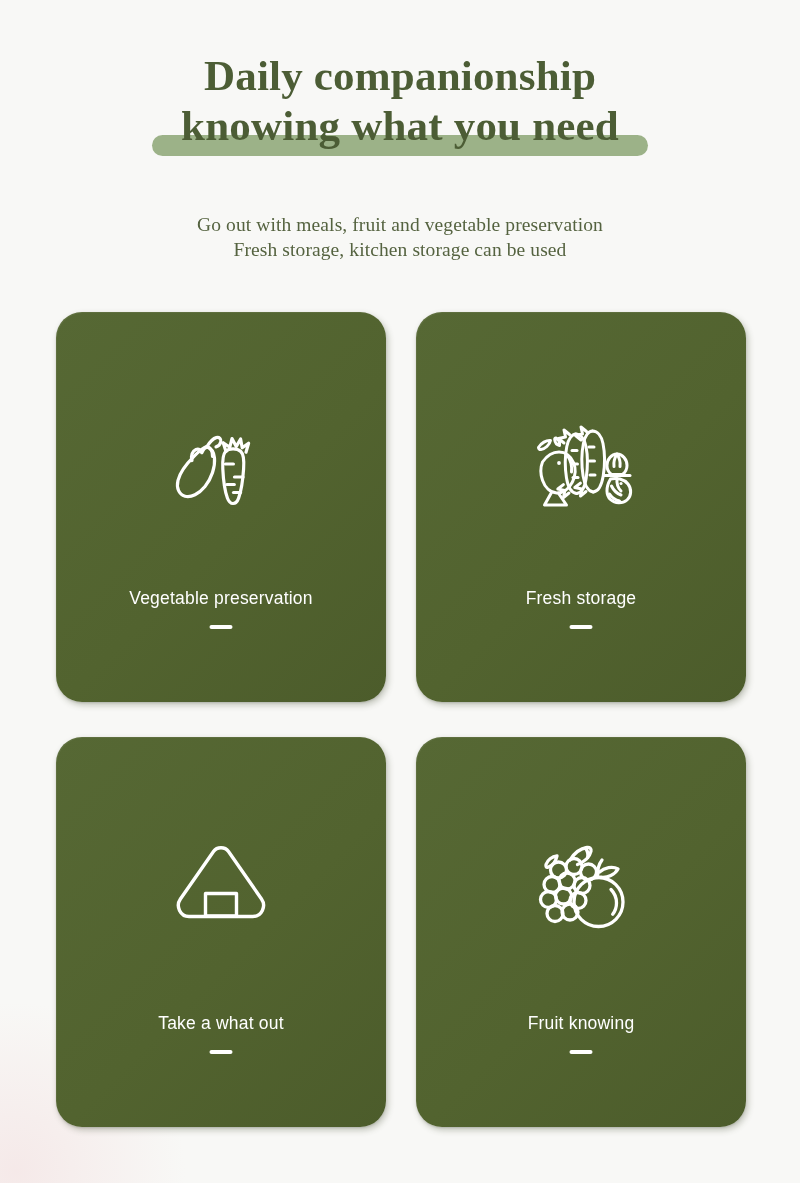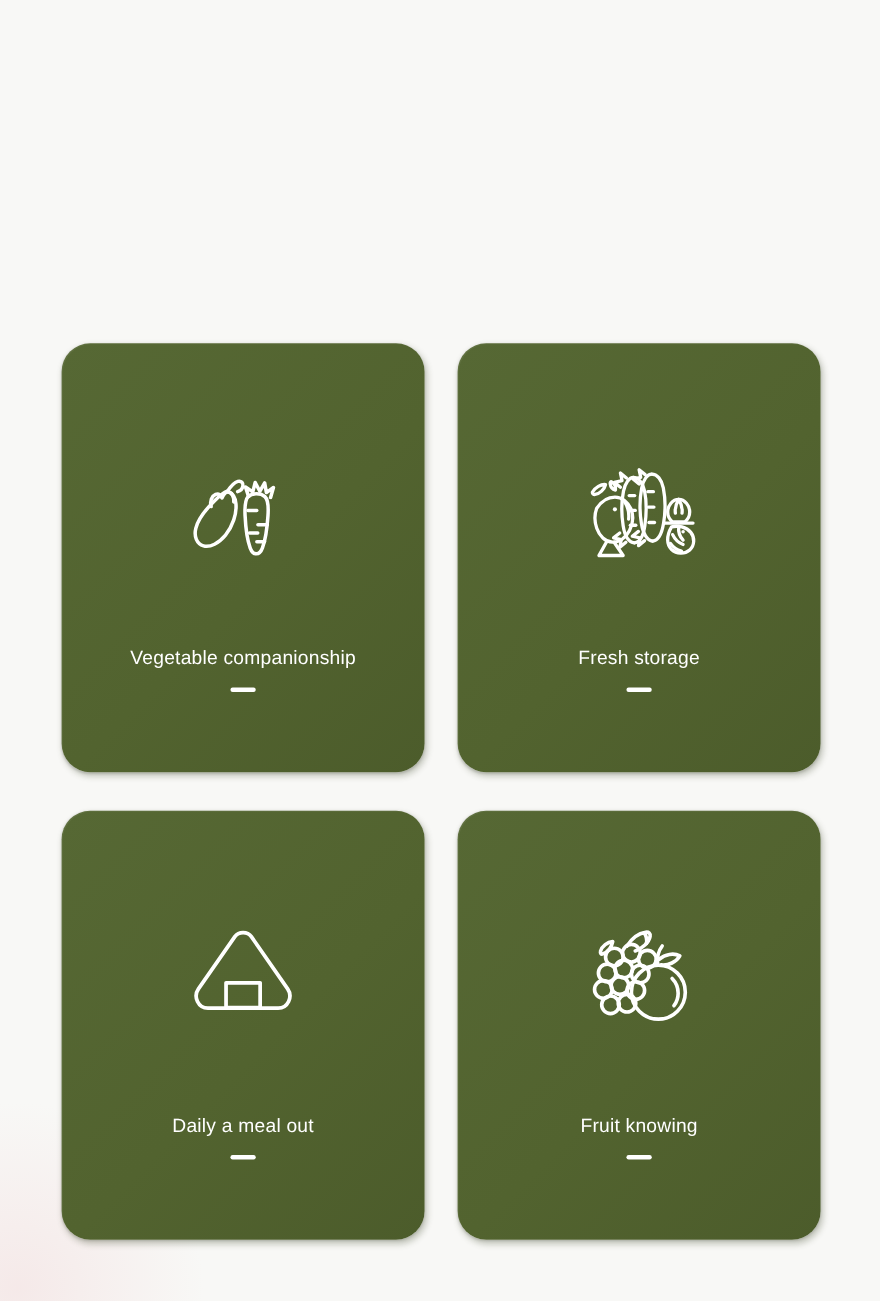--- a/index.html
+++ b/index.html
@@ -109,20 +109,36 @@
     height:3.5px;
     background:#ffffff;
     border-radius:2px;
   }
 </style>
 </head>
 <body>
 
 <div class="page">
 
+  <div class="header">
+
+    <h1 class="title">
+      <span class="title-line">Daily companionship</span>
+      <span class="title-line title-line-2">
+        <span class="title-highlight"></span>
+        <span class="hl-text">knowing what you need</span>
+      </span>
+    </h1>
+
+    <p class="subtitle">
+      <span>Go out with meals, fruit and vegetable preservation</span>
+      <span>Fresh storage, kitchen storage can be used</span>
+    </p>
+
+  </div>
 
   <div class="grid">
 
     <div class="card">
       <div class="card-icon">
         <svg width="118" height="118" viewBox="0 0 118 118" fill="none" stroke="#ffffff" stroke-width="3.2" stroke-linecap="round" stroke-linejoin="round">
 
           <path d="M44.5 40.5c4.5 1.5 7.5 6 8 11.5 .8 9-3 20.5-9.5 28.5-6 7.3-14 11.5-20 9.8-6.2-1.8-8.8-8.6-7-16 2-8.4 8.6-16.6 16.2-24.2 4.4-4.4 8.6-8.4 12.3-9.6z"></path>
 
           <path d="M30 54.5c-1.5-5 .5-9.5 4-11 2.6-1.1 4.6 .8 5.8 3.2 1.4-3 3.2-5.6 5.6-5.4 3.4 .3 5.4 4.3 5.1 9"></path>
@@ -132,21 +148,21 @@
           <path d="M63.5 45.5c3.4-3.4 11.5-3.6 15.3 0 3 2.8 3.4 9 2.8 17.4-.7 10.5-2.6 22.6-5 29.2-1.3 3.6-3.3 5.4-5.6 5.4-2.3 0-4.3-1.9-5.6-5.5-2.4-6.6-4.1-18.7-4.6-29.2-.4-8.2 0-14.2 2.7-17.3z"></path>
 
           <path d="M63.4 58h8"></path>
           <path d="M81 71h-8.5"></path>
           <path d="M64.8 78.5h7.5"></path>
           <path d="M78.5 86.5h-7"></path>
 
           <path d="M64 45.5l-2.8-8.8 6.6 4.5 2.2-8.6 4.2 8 4.4-7.6 1.6 8.8 6.4-4.6-2.6 9"></path>
         </svg>
       </div>
-      <div class="card-label">Vegetable companionship</div>
+      <div class="card-label">Vegetable preservation</div>
       <div class="card-dash"></div>
     </div>
 
     <div class="card">
       <div class="card-icon">
         <svg width="122" height="118" viewBox="0 0 122 118" fill="none" stroke="#ffffff" stroke-width="3" stroke-linecap="round" stroke-linejoin="round">
 
           <path d="M22.5 56c4.5-6.5 11-10 16.5-10 6.5 0 12 4.5 14.5 10.5 2.4 5.8 2 13.5-1.2 19.8-3.4 6.6-9.4 11-15.6 10.6-6.4-.4-11.8-5.6-14.2-12.6-2.2-6.4-2-13.2 0-18.3z"></path>
 
           <path d="M31.5 86.5l-7 12.5h22l-8.2-12"></path>
@@ -195,21 +211,21 @@
 
     <div class="card">
       <div class="card-icon">
         <svg width="112" height="96" viewBox="0 0 112 96" fill="none" stroke="#ffffff" stroke-width="3.4" stroke-linecap="round" stroke-linejoin="round">
 
           <path d="M48.5 9.5c3.5-5 11.5-5 15 0l33 47.5c5 7.2 .2 17.5-8.6 17.5H24c-8.8 0-13.6-10.3-8.6-17.5l33.1-47.5z"></path>
 
           <path d="M40.5 51.5h31V74h-31z"></path>
         </svg>
       </div>
-      <div class="card-label">Daily a meal out</div>
+      <div class="card-label">Take a what out</div>
       <div class="card-dash"></div>
     </div>
 
     <div class="card">
       <div class="card-icon">
         <svg width="118" height="112" viewBox="0 0 118 112" fill="none" stroke="#ffffff" stroke-width="3.3" stroke-linecap="round" stroke-linejoin="round">
 
           <path d="M48 26c4-6.5 10.5-11.5 17-12.5 2.8-.4 4.5 1.2 4 3.8-1 5.5-7 11-13.5 13.2"></path>
           <path d="M63.5 14c2 2.8 2.8 6.4 2.2 9.6"></path>
           <path d="M24 30.5c1.5-4.5 6-8 11-8.5-1 5-4.5 9.5-9 11.2-1.5 .6-2.5-.5-2-2.7z"></path>

